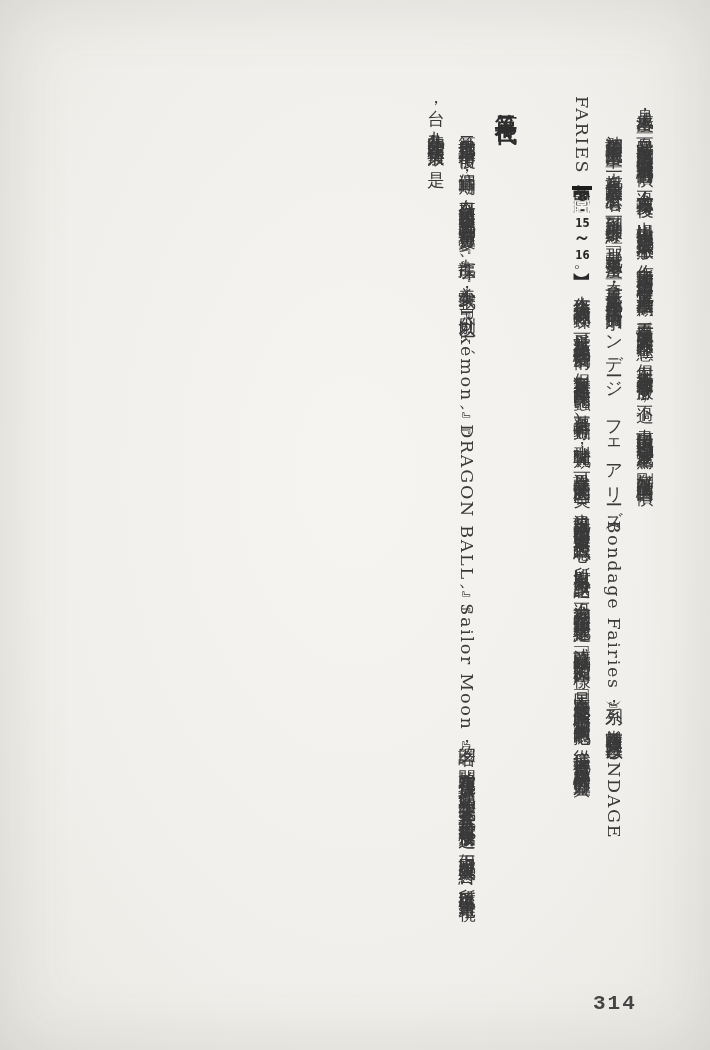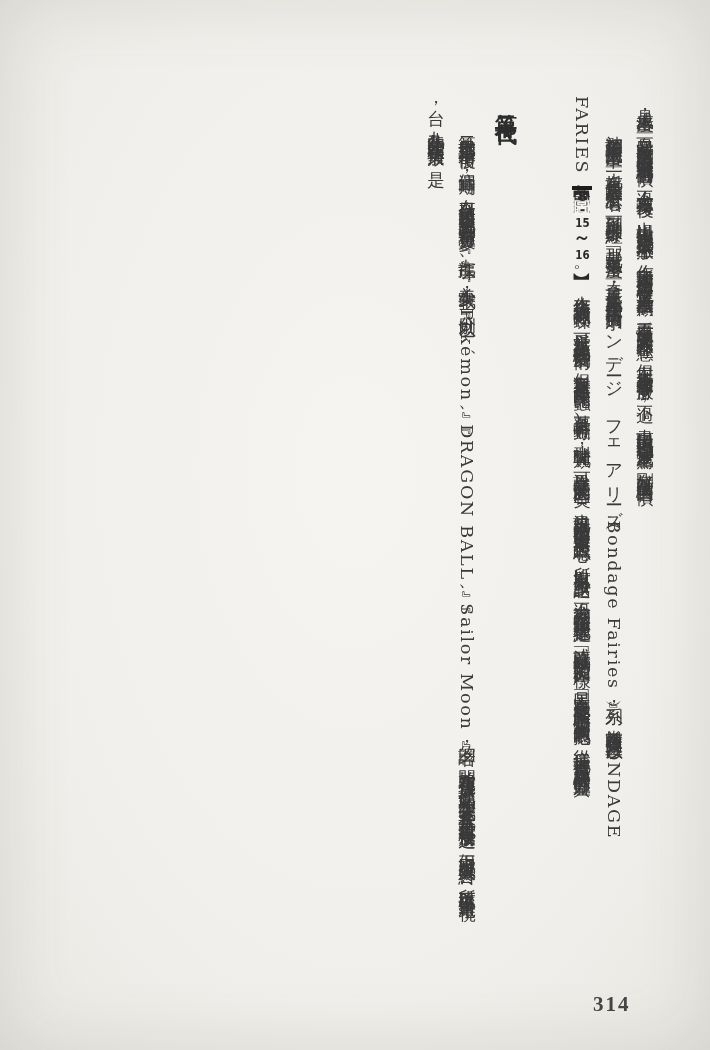--- a/index.html
+++ b/index.html
@@ -53,21 +53,21 @@
     font-size:13px;
     letter-spacing:0.5px;
   }
   .tcy{
     text-combine-upright:all;
     -webkit-text-combine:horizontal;
   }
   .pagenum{
     position:absolute;
     left:593px;top:992px;
-    font-family:Liberation Serif, serif;
+    font-family:Liberation Mono, monospace;
     font-weight:700;
     font-size:21px;
     letter-spacing:2px;
     color:#454545;
   }
 </style>
 </head>
 <body>
 
 <div class="page">

